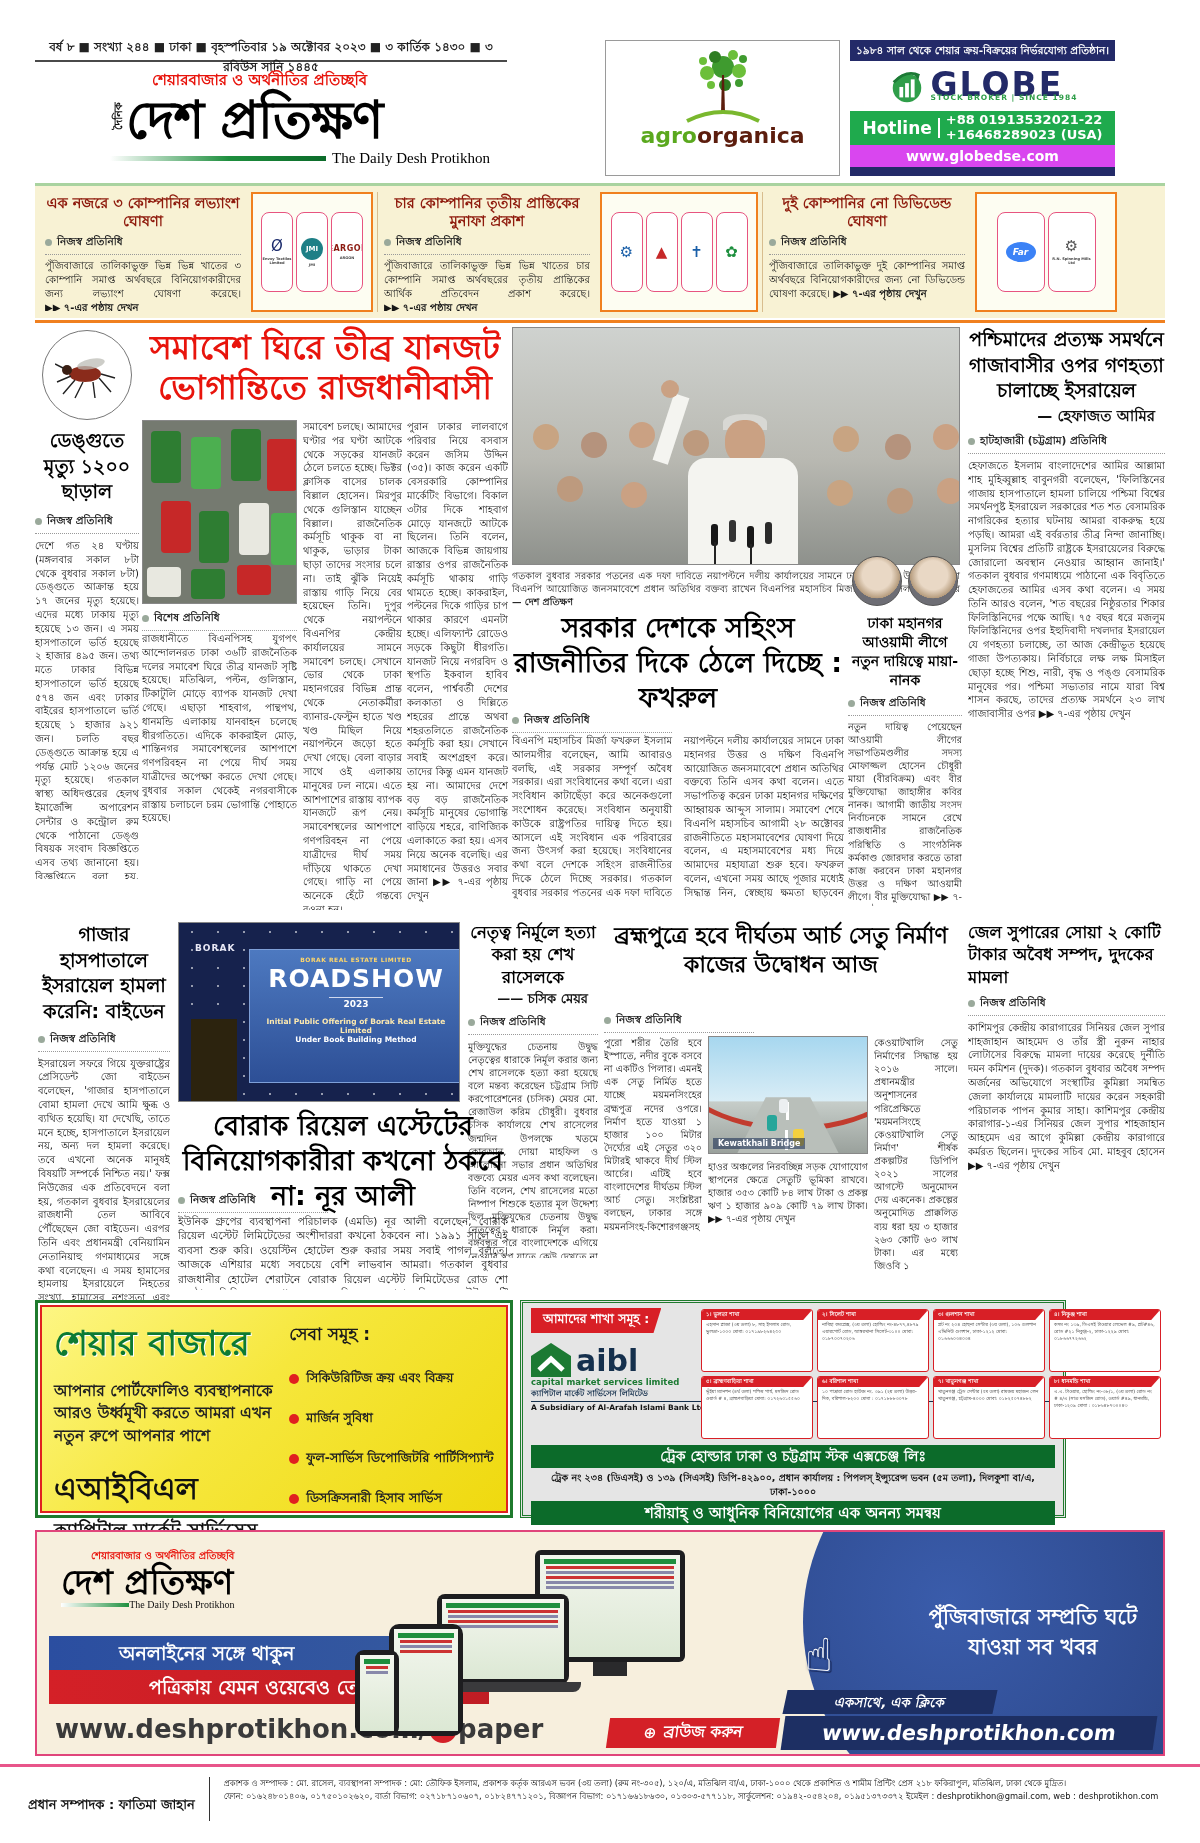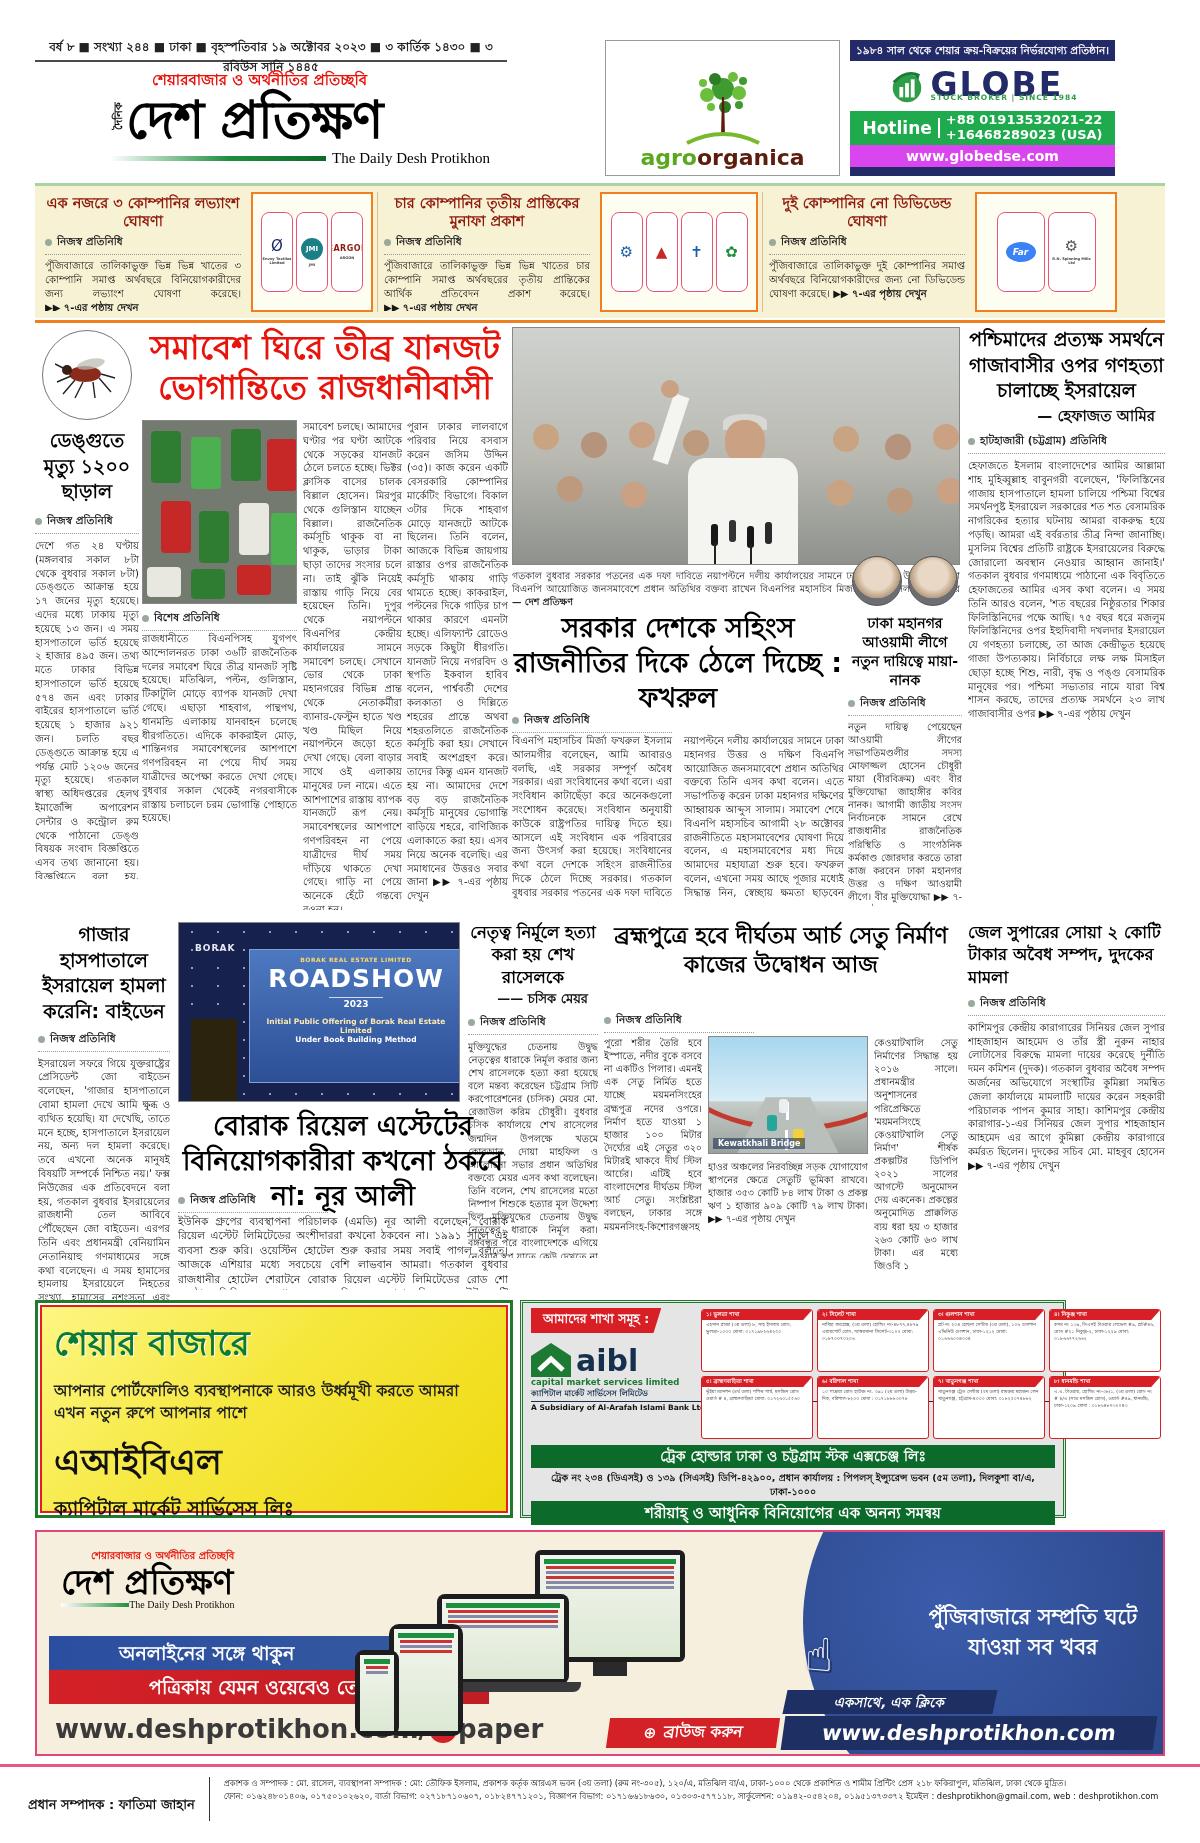--- a/index.html
+++ b/index.html
@@ -14,21 +14,21 @@
   .masthead .title-row{display:flex;align-items:flex-end;}
   .masthead .daily{display:inline-block;transform:rotate(-90deg);transform-origin:center;
           font-size:11px;font-weight:bold;width:16px;height:16px;margin-bottom:18px;}
   .masthead .title{font-size:52px;font-weight:900;line-height:1.05;letter-spacing:-1px;color:#000;}
   .masthead .subbar{display:flex;align-items:center;margin-top:2px;}
   .masthead .greenline{flex:1;height:5px;background:linear-gradient(90deg,#ffffff,#1e8f3e 55%,#0c6b2a);}
   .masthead .sub-en{font-family:"Liberation Serif",serif;font-size:15px;color:#000;padding-left:6px;white-space:nowrap;}
 
   
   .agro{left:605px;top:40px;width:235px;height:136px;border:1px solid #9a9a9a;background:#fff;
-        display:flex;flex-direction:column;align-items:center;justify-content:flex-end;padding-bottom:6px;}
+        display:flex;flex-direction:column;align-items:center;padding-bottom:6px;}
   .agro .brand{font-size:22px;font-weight:bold;line-height:1;}
   .agro .w1{color:#5aa81e;} .agro .w2{color:#5c1d0d;}
 
   .globe{left:850px;top:40px;width:265px;height:136px;background:#232a68;display:flex;flex-direction:column;}
   .globe .toptxt{color:#fff;font-size:10.5px;font-weight:bold;text-align:center;padding:4px 6px;line-height:1.25;}
   .globe .mid{background:#fff;flex:0 0 50px;display:flex;align-items:center;justify-content:center;gap:5px;}
   .globe .gname{color:#232a68;font-size:33px;font-weight:900;letter-spacing:2px;line-height:.9;}
   .globe .gsub{color:#2f9e49;font-size:7.5px;font-weight:bold;letter-spacing:1px;text-align:right;margin-top:-6px;}
   .globe .hot{background:#1faa4d;color:#fff;display:flex;align-items:center;justify-content:center;gap:6px;padding:2px 4px;}
   .globe .hotlabel{font-size:17px;font-weight:bold;border-right:2px solid #fff;padding-right:6px;}
@@ -99,24 +99,24 @@
 
   .portrait{width:48px;height:48px;border-radius:50%;border:1.5px solid #555;
             background:radial-gradient(circle at 50% 38%, #e9d8c5 0 38%, #b59b7c 60%, #6d6d74 61%);display:inline-block;}
 
   .mosq-circle{width:88px;height:88px;border-radius:50%;border:1.5px solid #777;background:#fff;
                display:flex;align-items:center;justify-content:center;}
 
   
   .sharead{left:35px;top:1300px;width:478px;height:218px;border:3px solid #1f7a2d;background:#ffffff;padding:2px;}
   .sharead .inner{border:2px solid #e02020;height:100%;box-sizing:border-box;background:
-      linear-gradient(135deg,#fdf683 0%,#f6e73c 45%,#efd90f 100%);display:flex;padding:10px 12px;flex-direction:column;}
+      linear-gradient(135deg,#fdf683 0%,#f6e73c 45%,#efd90f 100%);display:flex;padding:10px 12px;}
   .sharead .bigtitle{color:#0c7a33;font-size:34px;font-weight:900;text-shadow:1px 1px 0 #fff;}
   .sharead .pitch{font-size:15.5px;font-weight:bold;color:#222;line-height:1.45;margin-top:6px;}
-  .sharead .brand{font-size:35px;font-weight:900;color:#111;margin-top:10px;}
+  .sharead .brand{font-size:30px;font-weight:900;color:#111;margin-top:18px;}
   .sharead .brandsub{font-size:19px;font-weight:bold;color:#111;}
   .sharead .svc-title{font-size:17px;font-weight:bold;color:#1a1a1a;margin-bottom:8px;}
   .sharead .svc{display:flex;align-items:center;gap:7px;font-size:12.5px;font-weight:bold;color:#222;margin:20px 0;}
   .sharead .rdot{width:10px;height:10px;border-radius:50%;background:#e02020;flex:0 0 auto;}
 
   .aiblad{left:520px;top:1300px;width:546px;height:218px;border:3px double #1f7a2d;background:#e5e5e5;padding:5px 8px;}
   .ribbon{background:#d81f26;color:#fff;font-weight:bold;font-size:12.5px;padding:2px 12px 3px;display:inline-block;
           clip-path:polygon(0 0,100% 0,94% 100%,0 100%);}
   .aibl-logo{display:flex;align-items:center;gap:5px;margin-top:10px;}
   .aibl-word{font-size:30px;font-weight:900;color:#15304d;line-height:.9;}

